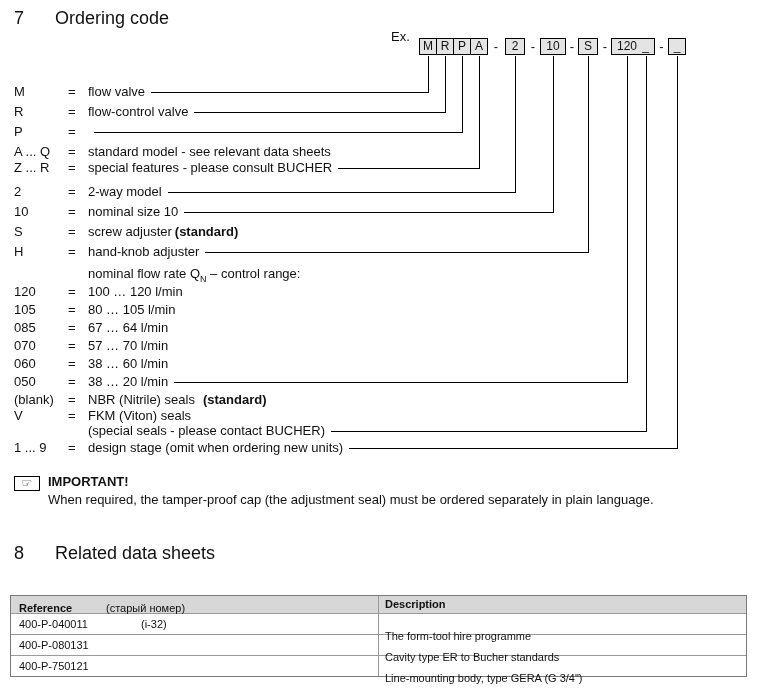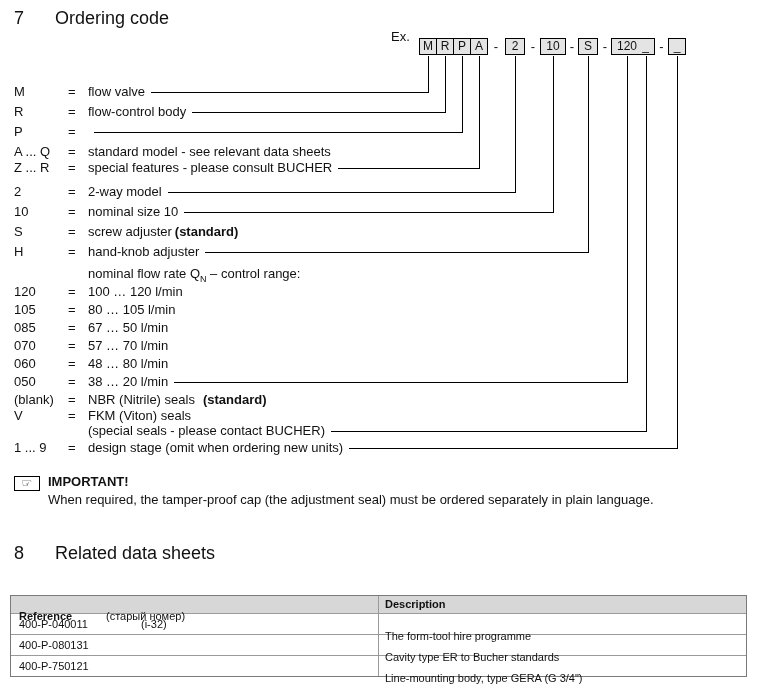--- a/index.html
+++ b/index.html
@@ -38,21 +38,21 @@
   .imp-title{position:absolute;left:48px;top:474px;font-size:13px;font-weight:bold;text-align:center;}
   .imp-text{position:absolute;left:48px;top:492px;font-size:13px;white-space:nowrap;}
 
   
   .tbl{position:absolute;left:10px;top:595px;width:737px;box-sizing:border-box;
        border:1px solid #7a7a7a;font-size:11px;background:#fff;}
   .trow{display:flex;border-top:1px solid #9a9a9a;height:21px;box-sizing:border-box;}
   .trow.thead{border-top:none;height:17px;background:#d7d7d7;}
   .tc1{flex:0 0 368px;border-right:1px solid #9a9a9a;box-sizing:border-box;
        padding:4px 0 0 8px;}
-  .thead .tc1{padding-top:14px;}
+  .thead .tc1{padding-top:6px;}
   .tc2{flex:1 1 auto;padding:16px 0 0 6px;}
   .thead .tc2{padding-top:2px;font-weight:bold;}
   .href{display:inline-block;width:87px;font-weight:bold;}
   .ref{display:inline-block;width:122px;}
 </style>
 </head>
 <body>
 
 <div class="page">
 
@@ -92,21 +92,21 @@
   <div class="rows">
     <div class="row" style="height:20px">
       <span class="c">M</span>
         <span class="e">=</span>
         <span class="d">flow valve</span>
         <span class="ln" style="margin-right:319px"></span>
     </div>
     <div class="row" style="height:20px">
       <span class="c">R</span>
         <span class="e">=</span>
-        <span class="d">flow-control body</span>
+        <span class="d">flow-control valve</span>
         <span class="ln" style="margin-right:302px"></span>
     </div>
     <div class="row" style="height:20px">
       <span class="c">P</span>
         <span class="e">=</span>
         <span class="ln" style="margin-right:285px"></span>
     </div>
     <div class="row" style="height:16px">
       <span class="c">A ... Q</span>
         <span class="e">=</span>
@@ -153,31 +153,31 @@
         <span class="d">100 … 120 l/min</span>
     </div>
     <div class="row" style="height:18px">
       <span class="c">105</span>
         <span class="e">=</span>
         <span class="d">80 … 105 l/min</span>
     </div>
     <div class="row" style="height:18px">
       <span class="c">085</span>
         <span class="e">=</span>
-        <span class="d">67 … 50 l/min</span>
+        <span class="d">67 … 64 l/min</span>
     </div>
     <div class="row" style="height:18px">
       <span class="c">070</span>
         <span class="e">=</span>
         <span class="d">57 … 70 l/min</span>
     </div>
     <div class="row" style="height:18px">
       <span class="c">060</span>
         <span class="e">=</span>
-        <span class="d">48 … 80 l/min</span>
+        <span class="d">38 … 60 l/min</span>
     </div>
     <div class="row" style="height:18px">
       <span class="c">050</span>
         <span class="e">=</span>
         <span class="d">38 … 20 l/min</span>
         <span class="ln" style="margin-right:120px"></span>
     </div>
     <div class="row" style="height:16px">
       <span class="c">(blank)</span>
         <span class="e">=</span>

